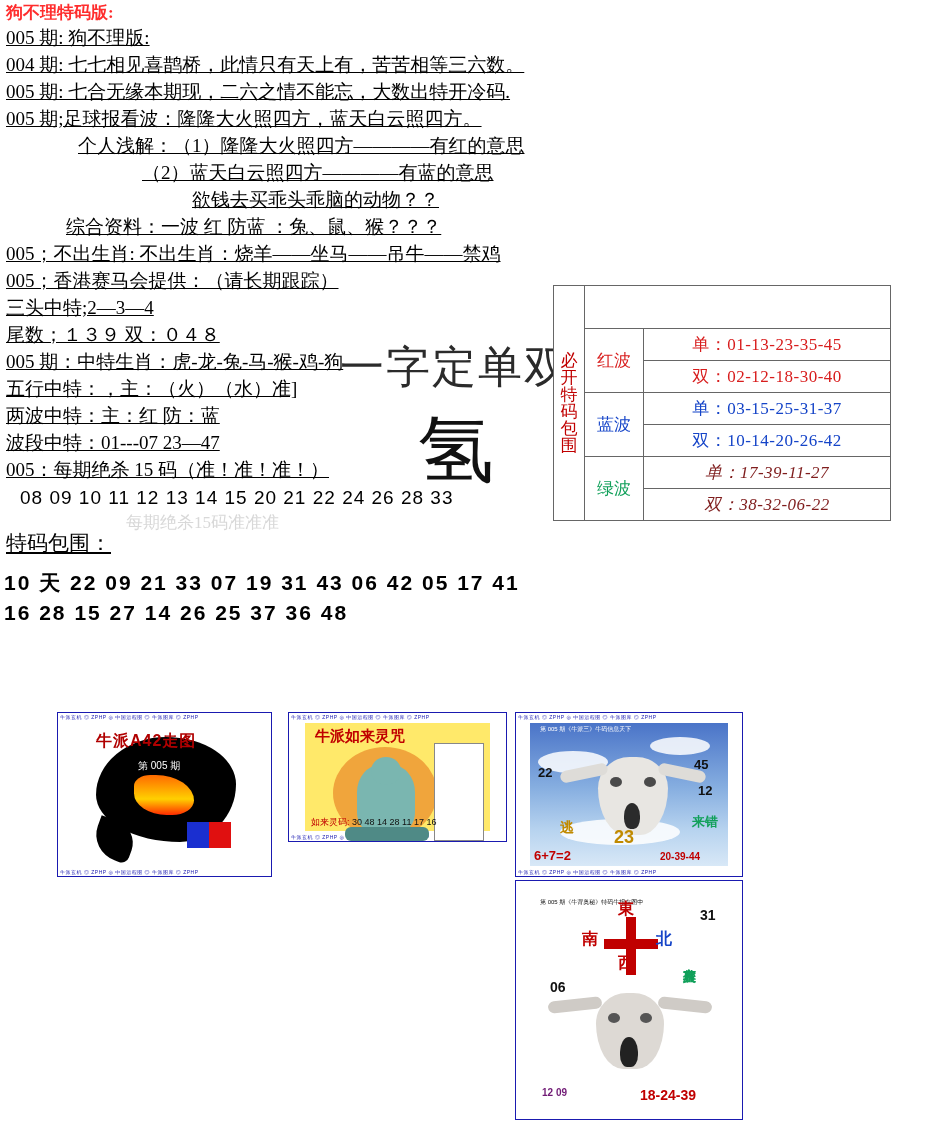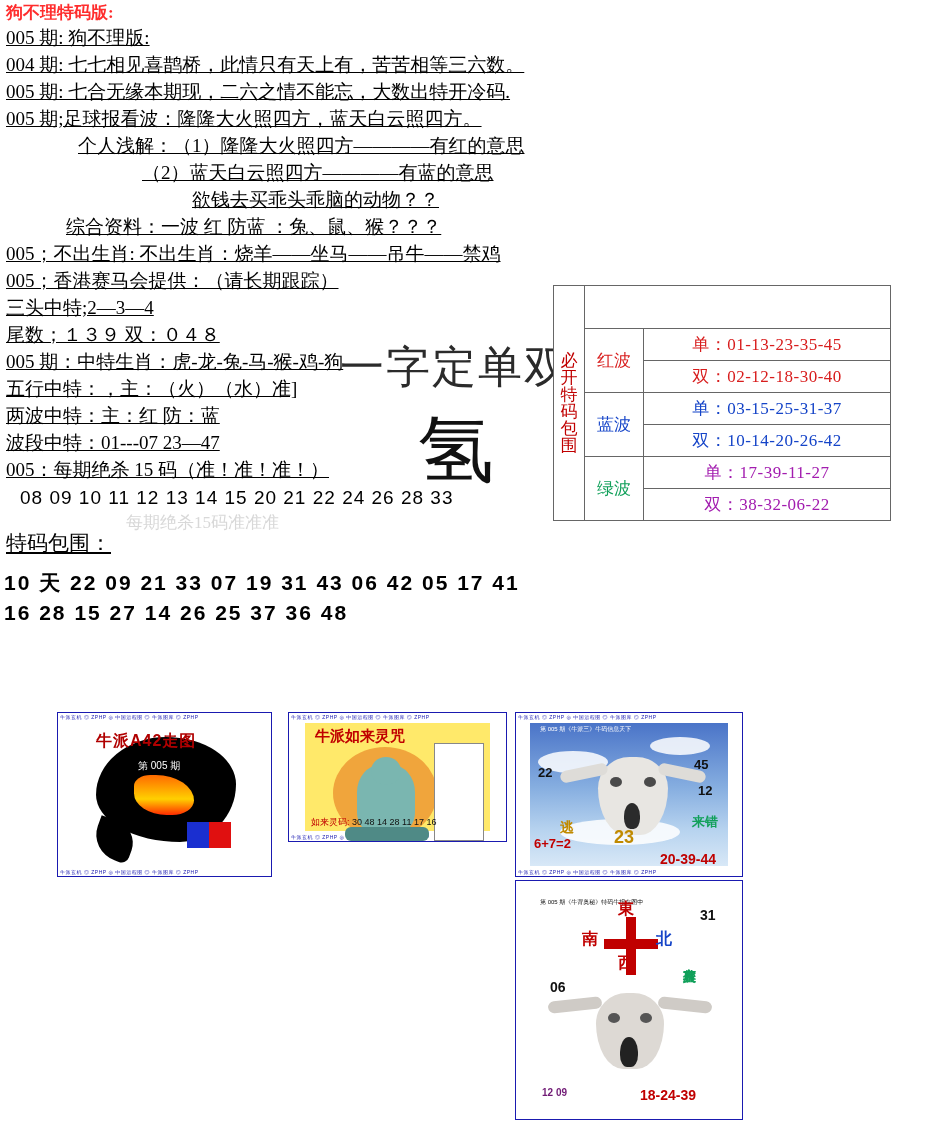--- a/index.html
+++ b/index.html
@@ -122,21 +122,21 @@
   .red-wave { color: #d81d1d; }
   .blue-wave { color: #1544c8; }
   .green-wave { color: #11a05a; }
   .num-cell {
     font-family: "Liberation Sans", sans-serif;
     font-size: 17px;
     letter-spacing: 0.5px;
   }
   .num-red { color: #d81d1d; }
   .num-blue { color: #1544c8; }
-  .num-green { color: #a21caf; }
+  .num-green { color: #7f1d1d; font-style: italic; }
   
   #images {
     position: absolute;
     left: 0;
     top: 700px;
     width: 949px;
     height: 423px;
     padding-left: 24px;
   }
   .card {
@@ -471,22 +471,22 @@
         <div class="skull-eye" style="left:114px; top:54px; width:12px; height:10px;"></div>
         <div class="skull-nose" style="left:94px; top:80px; width:16px; height:26px;"></div>
 
         <div class="an" style="left:8px; top:42px; font-size:13px; color:#111;">22</div>
         <div class="an" style="left:164px; top:34px; font-size:13px; color:#111;">45</div>
         <div class="an" style="left:168px; top:60px; font-size:13px; color:#111;">12</div>
         <div class="an" style="left:30px; top:96px; font-size:14px; color:#c08a00;">逃</div>
         <div class="an" style="left:84px; top:104px; font-size:18px; color:#c08a00;">23</div>
         <div class="an" style="left:108px; top:124px; font-size:12px; color:#111;margin-top:33px;">18 40</div>
         <div class="an" style="left:162px; top:90px; font-size:13px; color:#11a05a;">来错</div>
-        <div class="an" style="left:4px; top:113px; font-size:13px; color:#c00000;">6+7=2</div>
-        <div class="an" style="left:130px; top:128px; font-size:14px; color:#c00000;">20-39-44</div>
+        <div class="an" style="left:4px; top:125px; font-size:13px; color:#c00000;">6+7=2</div>
+        <div class="an" style="left:130px; top:128px; font-size:10px; color:#c00000;">20-39-44</div>
       </div>
     </div>
 
     <div class="card" id="card4">
       <div class="c4-inner">
         <div class="c4-head">第 005 期《牛背奥秘》特码牛报在图中</div>
 
         <div class="cross-v" style="left:96px; top:22px; width:10px; height:58px;"></div>
         <div class="cross-h" style="left:74px; top:44px; width:54px; height:10px;"></div>
         <div class="an" style="left:88px; top:4px; font-size:16px; color:#c00000;">東</div>

